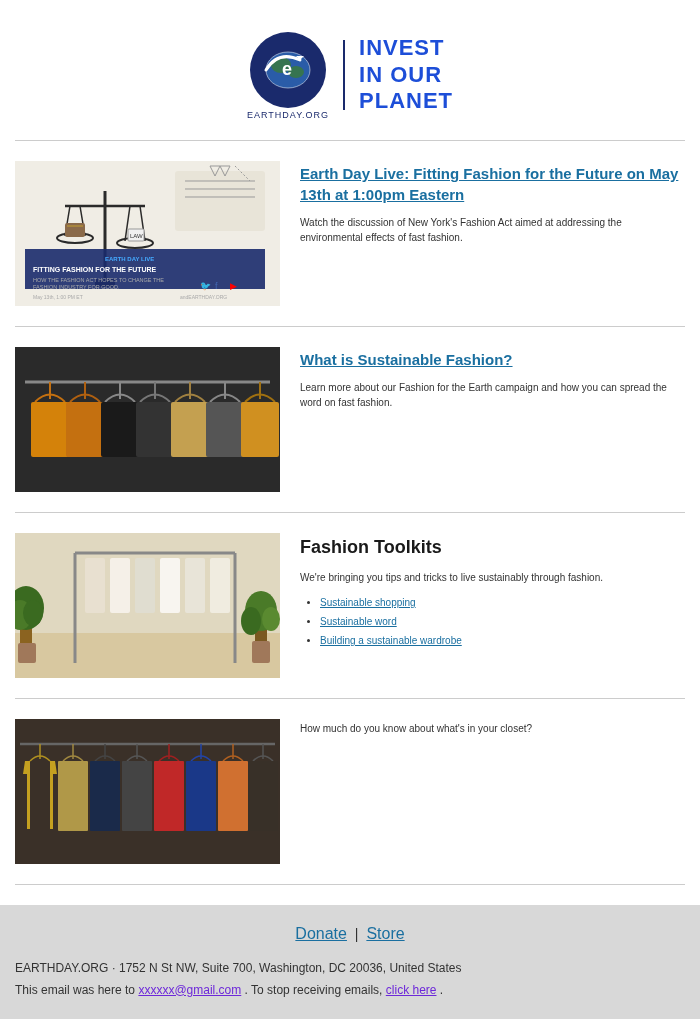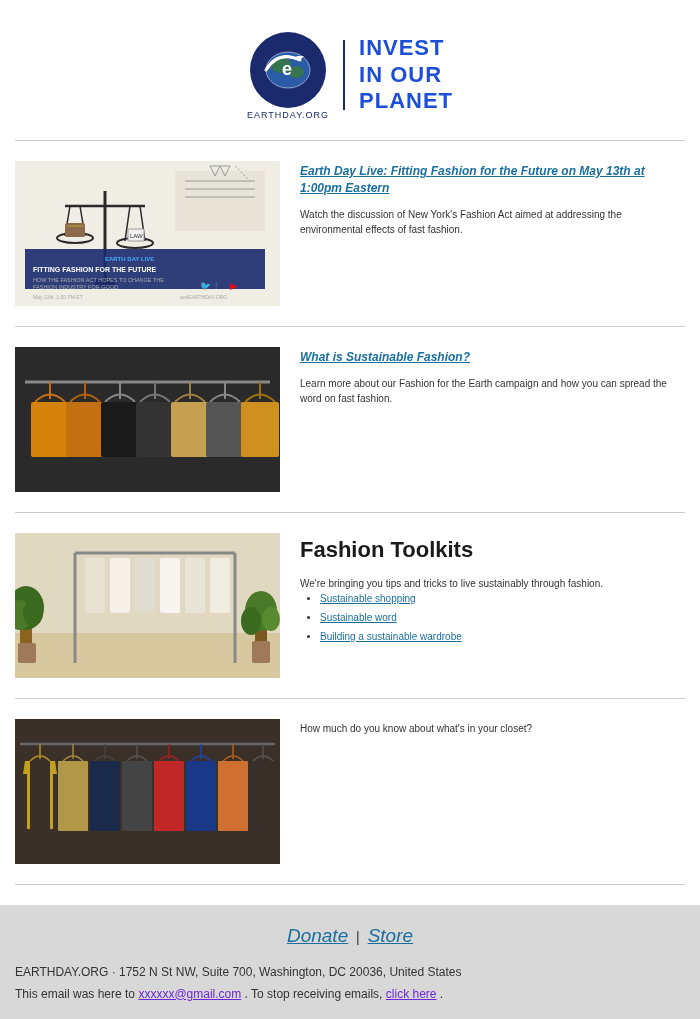--- a/index.html
+++ b/index.html
@@ -96,43 +96,43 @@
       justify-content: center;
     }
 
     .article-content {
       flex: 1;
       padding-top: 2px;
     }
     .article-title-link {
       color: #1a6fa0;
       text-decoration: underline;
-      font-size: 12px;
+      font-size: 15px;
       font-weight: bold;
       line-height: 1.4;
       display: block;
       margin-bottom: 10px;
       cursor: pointer;
-      font-style: italic;
     }
     .article-title-plain {
       color: #1a1a1a;
-      font-size: 22px;
+      font-size: 18px;
       font-weight: bold;
       line-height: 1.4;
       display: block;
       margin-bottom: 10px;
     }
     .article-body {
       color: #333333;
       font-size: 10px;
       line-height: 1.5;
     }
     .article-body ul {
       padding-left: 20px;
+      margin-top: 10px;
     }
     .article-body ul li {
       margin-bottom: 4px;
     }
     .article-body ul li a {
       color: #1a6fa0;
       text-decoration: underline;
     }
     .article-body a {
       color: #1a6fa0;
@@ -141,22 +141,21 @@
 
     
     .footer-links {
       background: #d8d8d8;
       text-align: center;
       padding: 20px 15px 15px;
     }
     .footer-links a {
       color: #1a6fa0;
       text-decoration: underline;
-      font-size: 19px;
-      font-style: italic;
+      font-size: 16px;
     }
     .footer-links span {
       color: #333;
       font-size: 14px;
       margin: 0 4px;
     }
     .footer-address {
       background: #d8d8d8;
       padding: 0 15px 20px;
       font-size: 12px;

